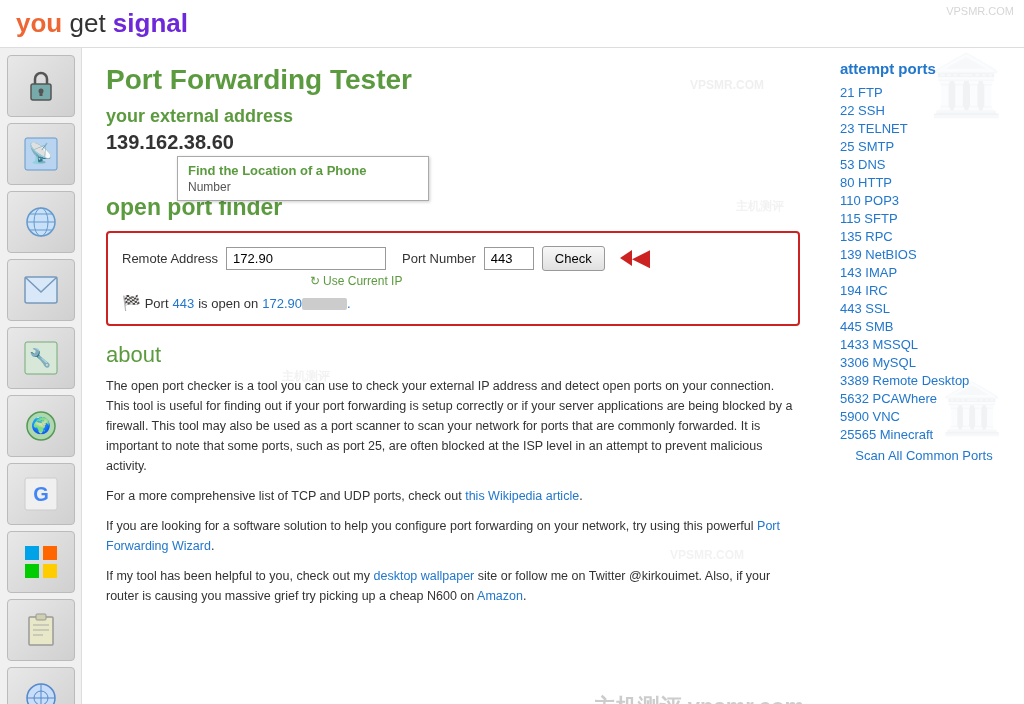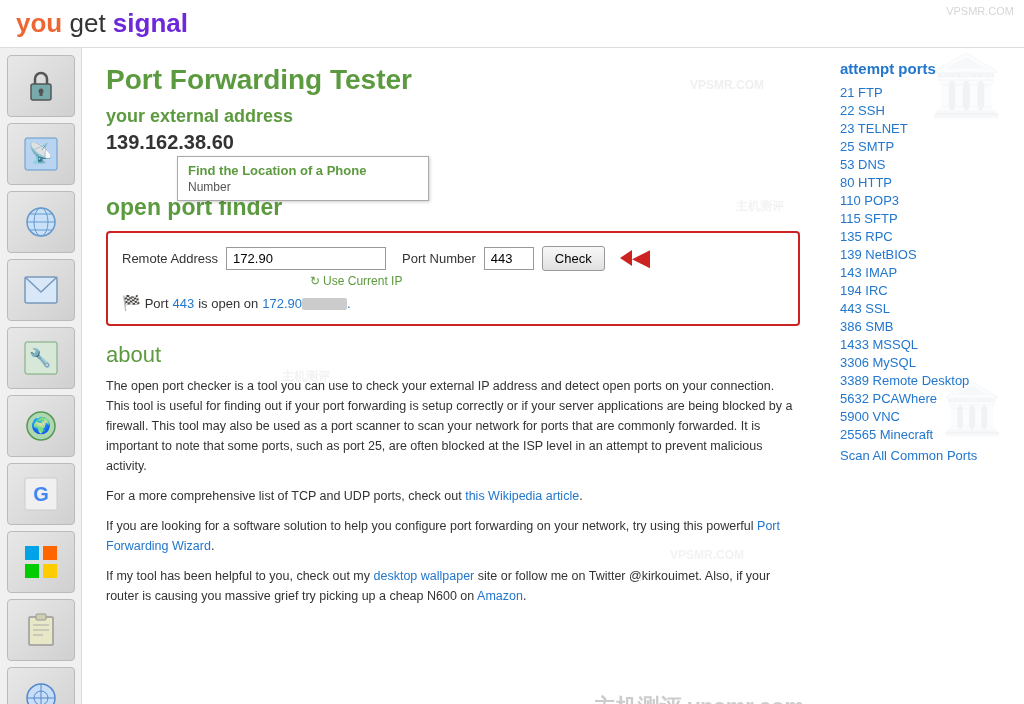--- a/index.html
+++ b/index.html
@@ -249,20 +249,21 @@
       color: #2277cc;
       font-weight: normal;
     }
     .scan-all-link {
       display: block;
       color: #2277cc;
       font-size: 13px;
       margin-top: 6px;
       text-decoration: none;
       cursor: pointer;
+      text-align: center;
     }
 
     
     .blurred-segment {
       display: inline-block;
       background: #ccc;
       width: 55px;
       height: 14px;
       vertical-align: middle;
       border-radius: 2px;
@@ -457,21 +458,21 @@
       <li><a><span class="port-num">25</span> SMTP</a></li>
       <li><a><span class="port-num">53</span> DNS</a></li>
       <li><a><span class="port-num">80</span> HTTP</a></li>
       <li><a><span class="port-num">110</span> POP3</a></li>
       <li><a><span class="port-num">115</span> SFTP</a></li>
       <li><a><span class="port-num">135</span> RPC</a></li>
       <li><a><span class="port-num">139</span> NetBIOS</a></li>
       <li><a><span class="port-num">143</span> IMAP</a></li>
       <li><a><span class="port-num">194</span> IRC</a></li>
       <li><a><span class="port-num">443</span> SSL</a></li>
-      <li><a><span class="port-num">386</span> SMB</a></li>
+      <li><a><span class="port-num">445</span> SMB</a></li>
       <li><a><span class="port-num">1433</span> MSSQL</a></li>
       <li><a><span class="port-num">3306</span> MySQL</a></li>
       <li><a><span class="port-num">3389</span> Remote Desktop</a></li>
       <li><a><span class="port-num">5632</span> PCAWhere</a></li>
       <li><a><span class="port-num">5900</span> VNC</a></li>
       <li><a><span class="port-num">25565</span> Minecraft</a></li>
     </ul>
     <a class="scan-all-link">Scan All Common Ports</a>
   </div>
 

